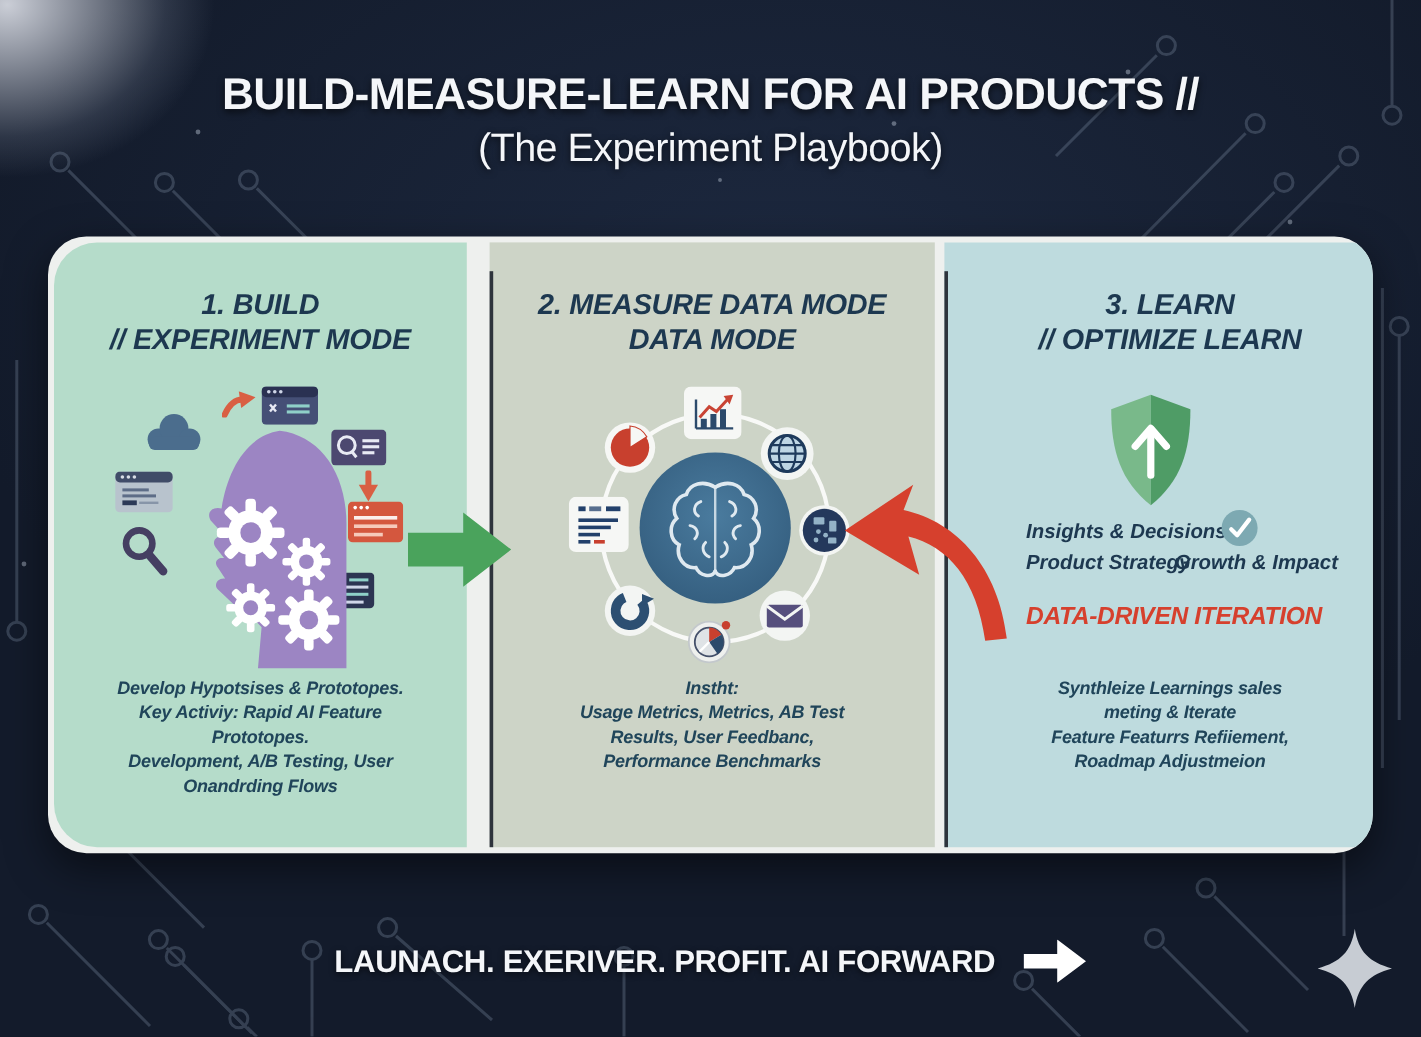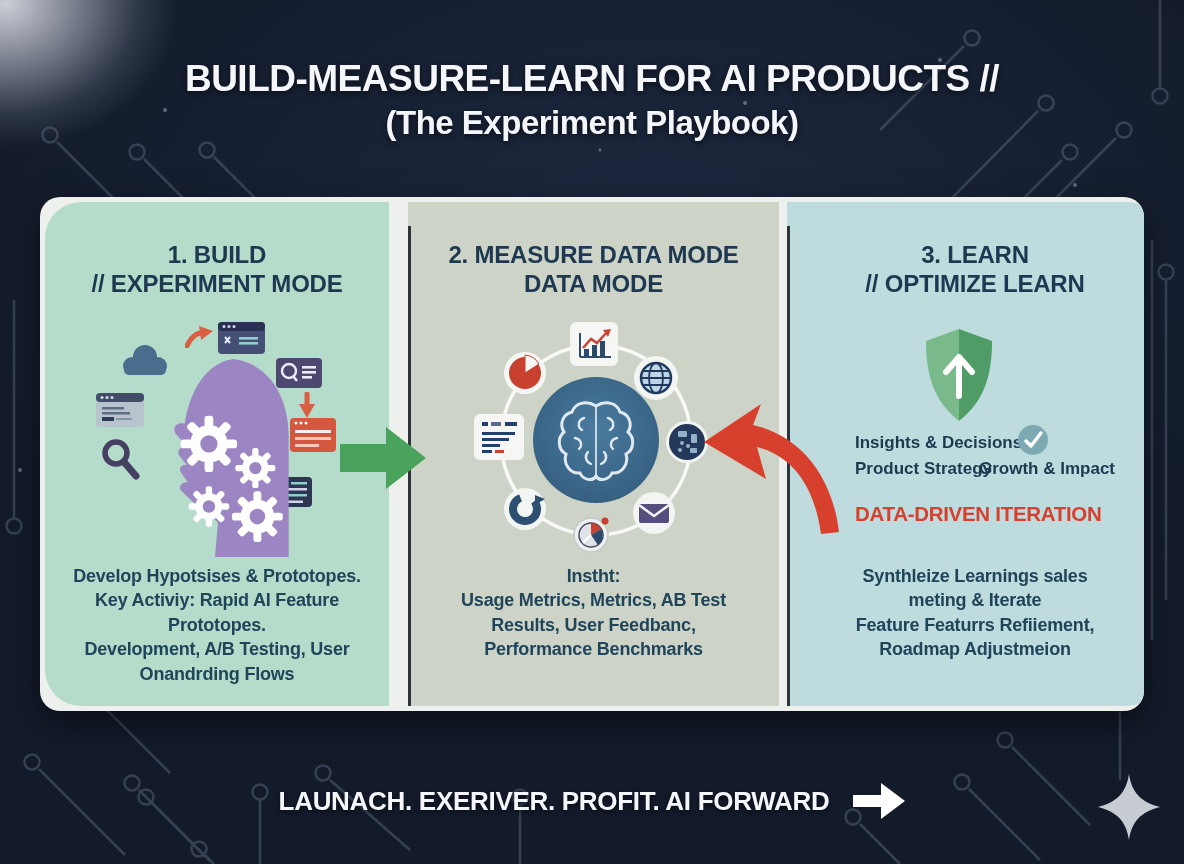--- a/index.html
+++ b/index.html
@@ -8,37 +8,37 @@
     font-family:"Liberation Sans",sans-serif;
     background:
       radial-gradient(240px 200px at 6px 4px, rgba(218,221,229,.92), rgba(140,150,170,.22) 55%, rgba(0,0,0,0) 72%),
       radial-gradient(950px 640px at 55% 30%, #1d2940, #131b2b 72%),
       #111827;
   }
   .bg-circuits{position:absolute;inset:0;}
   .title{position:absolute;top:58px;left:0;right:0;text-align:center;color:#f4f6f9;
          text-shadow:0 2px 6px rgba(0,0,0,.65);}
   .title-line1{font-size:37px;font-weight:700;letter-spacing:-0.5px;}
-  .title-line2{font-size:33px;font-weight:700;letter-spacing:-0.5px;margin-top:4px;}
+  .title-line2{font-size:33px;font-weight:400;letter-spacing:-0.5px;margin-top:4px;}
 
   .board{position:absolute;left:40px;top:197px;width:1104px;height:514px;
-         background:#eef0ee;border-radius:20px;overflow:hidden;
-         box-shadow:0 12px 34px rgba(0,0,0,.5);}
+         background:#eef0ee;border-radius:32px;overflow:hidden;
+         box-shadow:0 12px 34px rgba(0,0,0,.5);font-style:italic;}
   .panel{position:absolute;top:5px;height:504px;}
   .panel-build{left:5px;width:344px;background:var(--panel-build-bg,#b5dcca);border-radius:36px 0 0 36px;}
   .panel-measure{left:368px;width:371px;background:var(--panel-measure-bg,#cdd4c7);}
   .panel-learn{left:747px;width:376px;background:var(--panel-learn-bg,#bedbde);border-radius:0 36px 36px 0;}
   .panel-measure::before,.panel-learn::before{
     content:"";position:absolute;left:0;top:24px;bottom:0;width:2.5px;background:#2e343c;}
   .panel h2{margin:38px 6px 0;text-align:center;font-size:24px;line-height:1.22;
             color:var(--heading-navy,#1d3850);font-weight:700;letter-spacing:-0.2px;}
   .art{position:absolute;inset:0;}
   .ic{position:absolute;}
   .body-text{position:absolute;left:8px;right:8px;top:362px;text-align:center;
-             font-size:18px;font-weight:700;color:var(--body-navy,#20455a);
+             font-size:15px;font-weight:700;color:var(--body-navy,#20455a);
              line-height:1.36;letter-spacing:-0.2px;}
   .center-circle{position:absolute;left:125px;top:175px;width:126px;height:126px;border-radius:50%;
                  background:radial-gradient(circle at 50% 42%, #4a7b9e, #355f80 78%);
                  display:flex;align-items:center;justify-content:center;}
   .label{position:absolute;font-size:17px;font-weight:700;color:var(--heading-navy,#1d3850);white-space:nowrap;}
   .iteration{position:absolute;left:68px;top:300px;font-size:20.5px;font-weight:700;
              color:var(--accent-red,#d6402d);letter-spacing:-0.3px;white-space:nowrap;}
   .green-arrow{position:absolute;left:300px;top:225px;}
   .red-arrow{position:absolute;left:660px;top:198px;}
   .footer{position:absolute;top:783px;left:0;right:0;display:flex;align-items:center;

